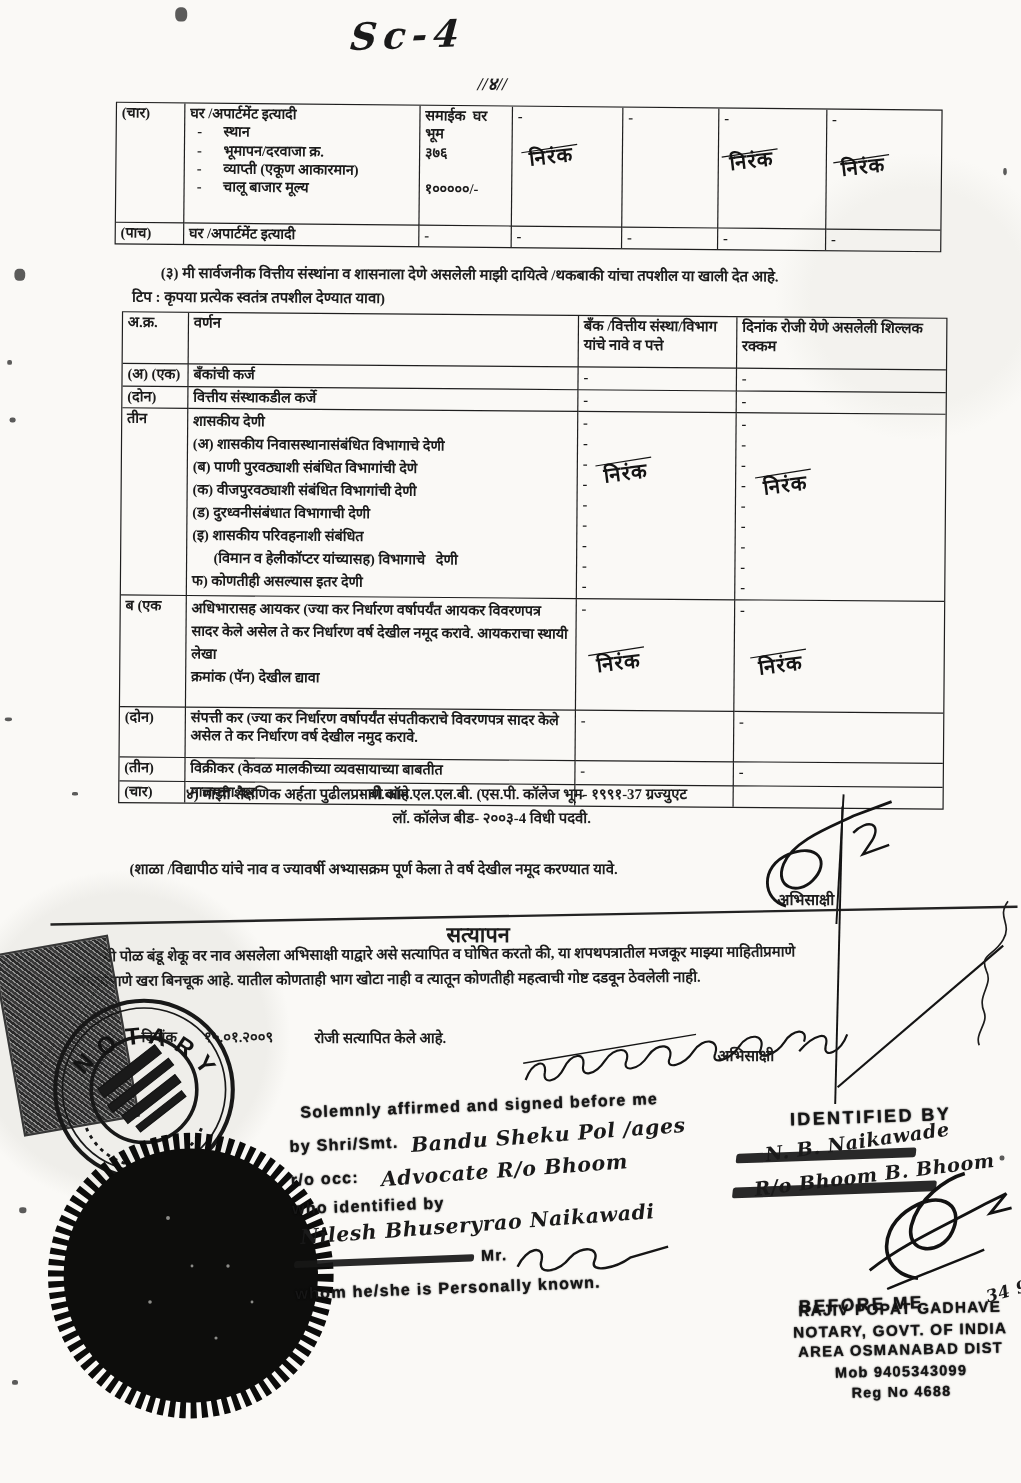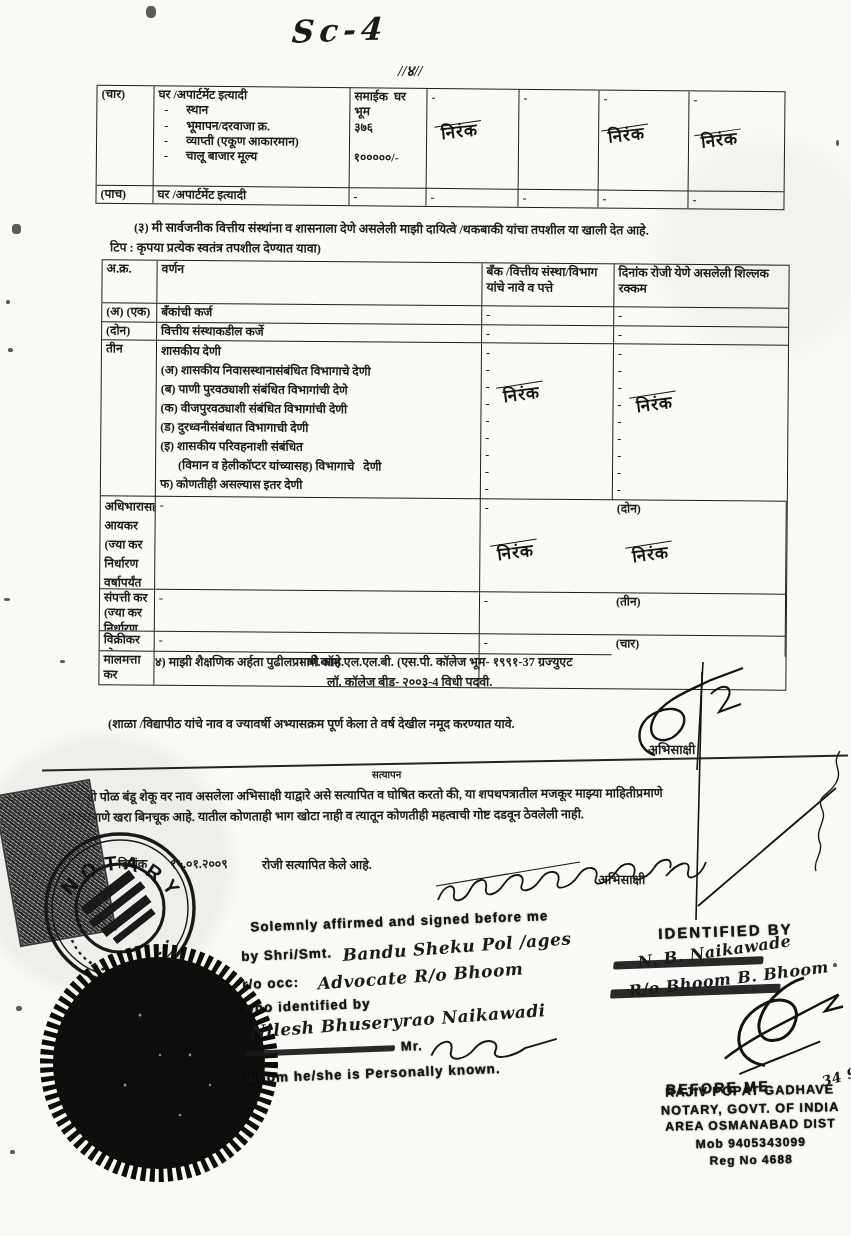--- a/index.html
+++ b/index.html
@@ -118,20 +118,21 @@
     <div class="cell ml dashcol lc">-
 -
 -
 -
 -
 -
 -
 -
 -</div>
 
+    <div class="cell">ब (एक</div>
     <div class="cell ml" style="line-height:19px;">अधिभारासह आयकर (ज्या कर निर्धारण वर्षापर्यंत आयकर विवरणपत्र सादर केले असेल ते कर निर्धारण वर्ष देखील नमूद करावे. आयकराचा स्थायी लेखा
 क्रमांक (पॅन) देखील द्यावा</div>
     <div class="cell">-</div>
     <div class="cell lc">-</div>
 
     <div class="cell">(दोन)</div>
     <div class="cell">संपत्ती कर (ज्या कर निर्धारण वर्षापर्यंत संपतीकराचे विवरणपत्र सादर केले असेल ते कर निर्धारण वर्ष देखील नमुद करावे.</div>
     <div class="cell">-</div>
     <div class="cell lc">-</div>
 
@@ -157,21 +158,21 @@
   <div class="abs doc" style="left:108px;top:716px;white-space:nowrap;">(शाळा /विद्यापीठ यांचे नाव व ज्यावर्षी अभ्यासक्रम पूर्ण केला ते वर्ष देखील नमूद करण्यात यावे.</div>
 
   <svg style="left:615px;top:660px;" width="150" height="110" viewBox="0 0 150 110">
     <path d="M40,95 C20,90 18,62 42,52 C66,42 78,58 62,74 C50,86 30,80 38,60 C46,40 80,28 96,20 L128,8" fill="none" stroke="#141414" stroke-width="2.4"></path>
     <path d="M96,34 C108,22 120,26 112,40 L104,52 L126,44" fill="none" stroke="#141414" stroke-width="2"></path>
     <path d="M88,2 L82,110" fill="none" stroke="#141414" stroke-width="1.6"></path>
   </svg>
   <div class="abs doc" style="left:648px;top:742px;font-size:13px;">अभिसाक्षी</div>
 
   <div class="abs" style="left:42px;top:762px;width:806px;height:2px;background:#232323;transform:rotate(-1.05deg);"></div>
-  <div class="abs doc" style="left:372px;top:768px;font-size:10px;">सत्यापन</div>
+  <div class="abs doc" style="left:372px;top:768px;font-size:18px;">सत्यापन</div>
   <div class="abs doc" style="left:86px;top:787px;white-space:nowrap;transform:rotate(-.4deg);">मी पोळ बंडू शेकू वर नाव असलेला अभिसाक्षी याद्वारे असे सत्यापित व घोषित करतो की, या शपथपत्रातील मजकूर माझ्या माहितीप्रमाणे</div>
   <div class="abs doc" style="left:60px;top:808px;white-space:nowrap;transform:rotate(-.4deg);">वरीलप्रमाणे खरा बिनचूक आहे. यातील कोणताही भाग खोटा नाही व त्यातून कोणतीही महत्वाची गोष्ट दडवून ठेवलेली नाही.</div>
 
   <div class="abs doc" style="left:118px;top:856px;">दिनांक</div>
   <div class="abs doc" style="left:170px;top:856px;">१५.०१.२००९</div>
   <div class="abs doc" style="left:262px;top:857px;white-space:nowrap;">रोजी सत्यापित केले आहे.</div>
 
   <svg style="left:430px;top:832px;" width="300" height="80" viewBox="0 0 300 80">
     <path d="M8,68 C14,52 26,50 24,62 C22,72 34,70 40,58 C46,46 58,44 56,56 C54,66 66,64 74,52 C82,40 96,40 92,52 C88,62 102,60 110,48 C118,36 132,38 128,50 C124,60 140,56 148,44 C156,32 170,34 166,46 C162,56 178,52 186,40 C194,28 208,30 204,42 C200,52 216,48 224,36 C230,26 244,24 240,36" fill="none" stroke="#141414" stroke-width="1.8"></path>
     <path d="M6,54 L150,30" fill="none" stroke="#141414" stroke-width="1.2"></path>

